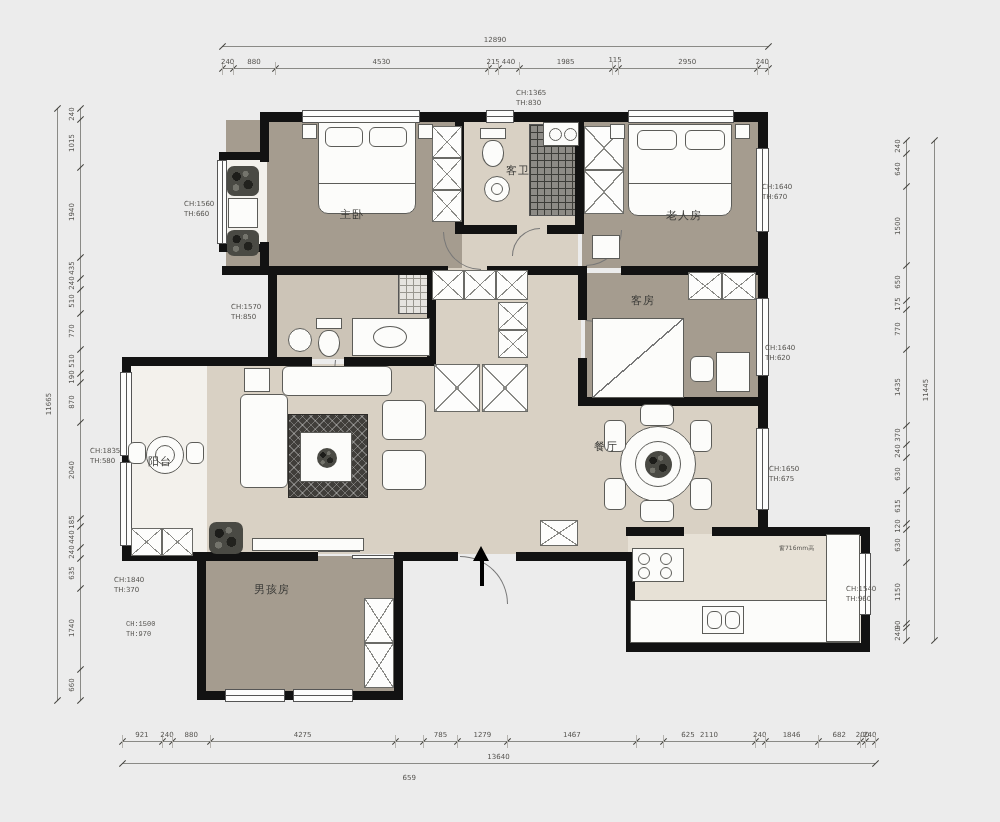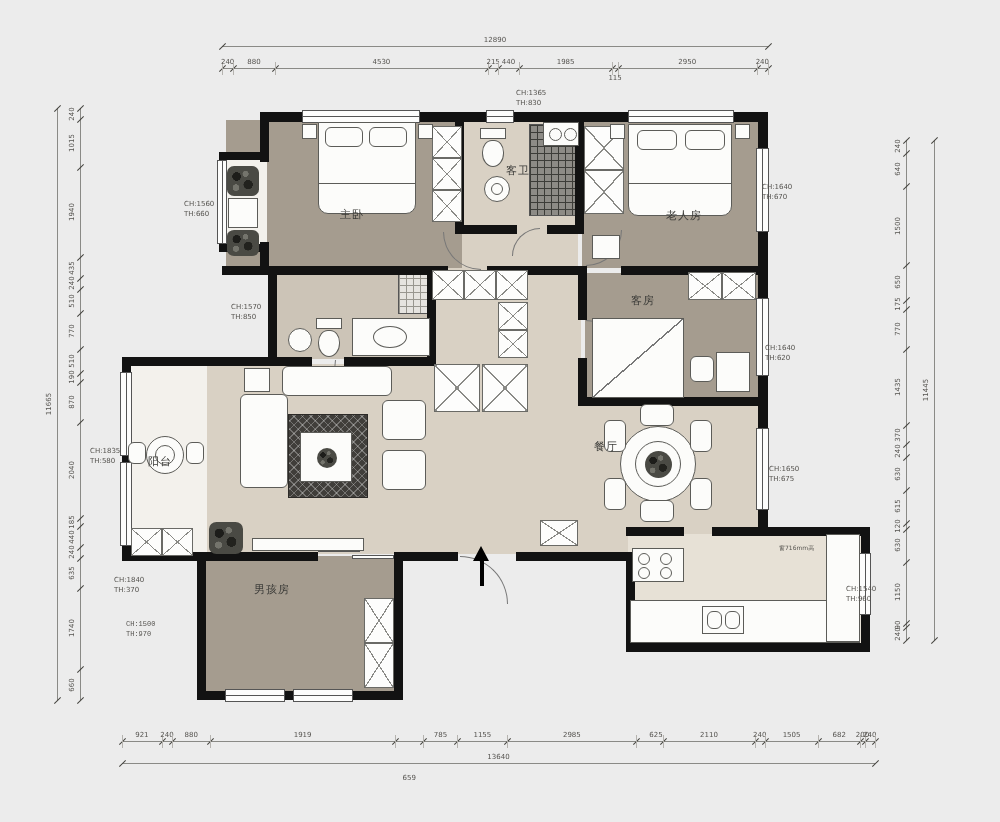--- a/index.html
+++ b/index.html
@@ -248,66 +248,66 @@
       <div class="dim-ext" style="left: 488.054px; top: 62px; width: 1px; height: 13px;"></div>
       <div class="dim-label" style="left: 493.116px; top: 58px; width: auto; height: auto; transform: translateX(-50%);">215</div>
       <div class="dim-tick" style="left: 494.179px; top: 68px; width: 9px; height: 1px;"></div>
       <div class="dim-ext" style="left: 498.179px; top: 62px; width: 1px; height: 13px;"></div>
       <div class="dim-label" style="left: 508.538px; top: 58px; width: auto; height: auto; transform: translateX(-50%);">440</div>
       <div class="dim-tick" style="left: 514.898px; top: 68px; width: 9px; height: 1px;"></div>
       <div class="dim-ext" style="left: 518.898px; top: 62px; width: 1px; height: 13px;"></div>
       <div class="dim-label" style="left: 565.634px; top: 58px; width: auto; height: auto; transform: translateX(-50%);">1985</div>
       <div class="dim-tick" style="left: 608.37px; top: 68px; width: 9px; height: 1px;"></div>
       <div class="dim-ext" style="left: 612.37px; top: 62px; width: 1px; height: 13px;"></div>
-      <div class="dim-label" style="left: 615.078px; top: 74px; width: auto; height: auto; transform: translateX(-50%);">115</div>
+      <div class="dim-label" style="left: 615.078px; top: 56px; width: auto; height: auto; transform: translateX(-50%);">115</div>
       <div class="dim-tick" style="left: 613.785px; top: 68px; width: 9px; height: 1px;"></div>
       <div class="dim-ext" style="left: 617.785px; top: 62px; width: 1px; height: 13px;"></div>
       <div class="dim-label" style="left: 687.242px; top: 58px; width: auto; height: auto; transform: translateX(-50%);">2950</div>
       <div class="dim-tick" style="left: 752.699px; top: 68px; width: 9px; height: 1px;"></div>
       <div class="dim-ext" style="left: 756.699px; top: 62px; width: 1px; height: 13px;"></div>
       <div class="dim-label" style="left: 762.349px; top: 58px; width: auto; height: auto; transform: translateX(-50%);">240</div>
       <div class="dim-tick" style="left: 764px; top: 68px; width: 9px; height: 1px;"></div>
       <div class="dim-ext" style="left: 768px; top: 62px; width: 1px; height: 13px;"></div>
       <div class="dim-line" style="left: 122px; top: 741px; width: 753px; height: 1px;"></div>
       <div class="dim-tick" style="left: 118px; top: 741px; width: 9px; height: 1px;"></div>
       <div class="dim-ext" style="left: 122px; top: 735px; width: 1px; height: 13px;"></div>
       <div class="dim-label" style="left: 141.905px; top: 731px; width: auto; height: auto; transform: translateX(-50%);">921</div>
       <div class="dim-tick" style="left: 157.809px; top: 741px; width: 9px; height: 1px;"></div>
       <div class="dim-ext" style="left: 161.809px; top: 735px; width: 1px; height: 13px;"></div>
       <div class="dim-label" style="left: 166.996px; top: 731px; width: auto; height: auto; transform: translateX(-50%);">240</div>
       <div class="dim-tick" style="left: 168.183px; top: 741px; width: 9px; height: 1px;"></div>
       <div class="dim-ext" style="left: 172.183px; top: 735px; width: 1px; height: 13px;"></div>
       <div class="dim-label" style="left: 191.201px; top: 731px; width: auto; height: auto; transform: translateX(-50%);">880</div>
       <div class="dim-tick" style="left: 206.22px; top: 741px; width: 9px; height: 1px;"></div>
       <div class="dim-ext" style="left: 210.22px; top: 735px; width: 1px; height: 13px;"></div>
-      <div class="dim-label" style="left: 302.61px; top: 731px; width: auto; height: auto; transform: translateX(-50%);">1919</div>
+      <div class="dim-label" style="left: 302.61px; top: 731px; width: auto; height: auto; transform: translateX(-50%);">4275</div>
       <div class="dim-tick" style="left: 391.001px; top: 741px; width: 9px; height: 1px;"></div>
       <div class="dim-ext" style="left: 395.001px; top: 735px; width: 1px; height: 13px;"></div>
       <div class="dim-label" style="left: 409.243px; top: 774px; width: auto; height: auto; transform: translateX(-50%);">659</div>
       <div class="dim-tick" style="left: 419.485px; top: 741px; width: 9px; height: 1px;"></div>
       <div class="dim-ext" style="left: 423.485px; top: 735px; width: 1px; height: 13px;"></div>
       <div class="dim-label" style="left: 440.451px; top: 731px; width: auto; height: auto; transform: translateX(-50%);">785</div>
       <div class="dim-tick" style="left: 453.416px; top: 741px; width: 9px; height: 1px;"></div>
       <div class="dim-ext" style="left: 457.416px; top: 735px; width: 1px; height: 13px;"></div>
-      <div class="dim-label" style="left: 482.378px; top: 731px; width: auto; height: auto; transform: translateX(-50%);">1155</div>
+      <div class="dim-label" style="left: 482.378px; top: 731px; width: auto; height: auto; transform: translateX(-50%);">1279</div>
       <div class="dim-tick" style="left: 503.339px; top: 741px; width: 9px; height: 1px;"></div>
       <div class="dim-ext" style="left: 507.339px; top: 735px; width: 1px; height: 13px;"></div>
-      <div class="dim-label" style="left: 571.851px; top: 731px; width: auto; height: auto; transform: translateX(-50%);">2985</div>
+      <div class="dim-label" style="left: 571.851px; top: 731px; width: auto; height: auto; transform: translateX(-50%);">1467</div>
       <div class="dim-tick" style="left: 632.362px; top: 741px; width: 9px; height: 1px;"></div>
       <div class="dim-ext" style="left: 636.362px; top: 735px; width: 1px; height: 13px;"></div>
-      <div class="dim-label" style="left: 656px; top: 731px; width: auto; height: auto; transform: translateX(-50%); text-align: right;">625</div>
+      <div class="dim-label" style="left: 688px; top: 731px; width: auto; height: auto; transform: translateX(-50%); text-align: right;">625</div>
       <div class="dim-tick" style="left: 659.377px; top: 741px; width: 9px; height: 1px;"></div>
       <div class="dim-ext" style="left: 663.377px; top: 735px; width: 1px; height: 13px;"></div>
       <div class="dim-label" style="left: 708.978px; top: 731px; width: auto; height: auto; transform: translateX(-50%);">2110</div>
       <div class="dim-tick" style="left: 750.579px; top: 741px; width: 9px; height: 1px;"></div>
       <div class="dim-ext" style="left: 754.579px; top: 735px; width: 1px; height: 13px;"></div>
       <div class="dim-label" style="left: 759.766px; top: 731px; width: auto; height: auto; transform: translateX(-50%);">240</div>
       <div class="dim-tick" style="left: 760.952px; top: 741px; width: 9px; height: 1px;"></div>
       <div class="dim-ext" style="left: 764.952px; top: 735px; width: 1px; height: 13px;"></div>
-      <div class="dim-label" style="left: 791.557px; top: 731px; width: auto; height: auto; transform: translateX(-50%);">1505</div>
+      <div class="dim-label" style="left: 791.557px; top: 731px; width: auto; height: auto; transform: translateX(-50%);">1846</div>
       <div class="dim-tick" style="left: 814.161px; top: 741px; width: 9px; height: 1px;"></div>
       <div class="dim-ext" style="left: 818.161px; top: 735px; width: 1px; height: 13px;"></div>
       <div class="dim-label" style="left: 839.232px; top: 731px; width: auto; height: auto; transform: translateX(-50%);">682</div>
       <div class="dim-tick" style="left: 856.304px; top: 741px; width: 9px; height: 1px;"></div>
       <div class="dim-ext" style="left: 860.304px; top: 735px; width: 1px; height: 13px;"></div>
       <div class="dim-label" style="left: 862.465px; top: 731px; width: auto; height: auto; transform: translateX(-50%);">200</div>
       <div class="dim-tick" style="left: 860.626px; top: 741px; width: 9px; height: 1px;"></div>
       <div class="dim-ext" style="left: 864.626px; top: 735px; width: 1px; height: 13px;"></div>
       <div class="dim-label" style="left: 869.813px; top: 731px; width: auto; height: auto; transform: translateX(-50%);">240</div>
       <div class="dim-tick" style="left: 871px; top: 741px; width: 9px; height: 1px;"></div>

